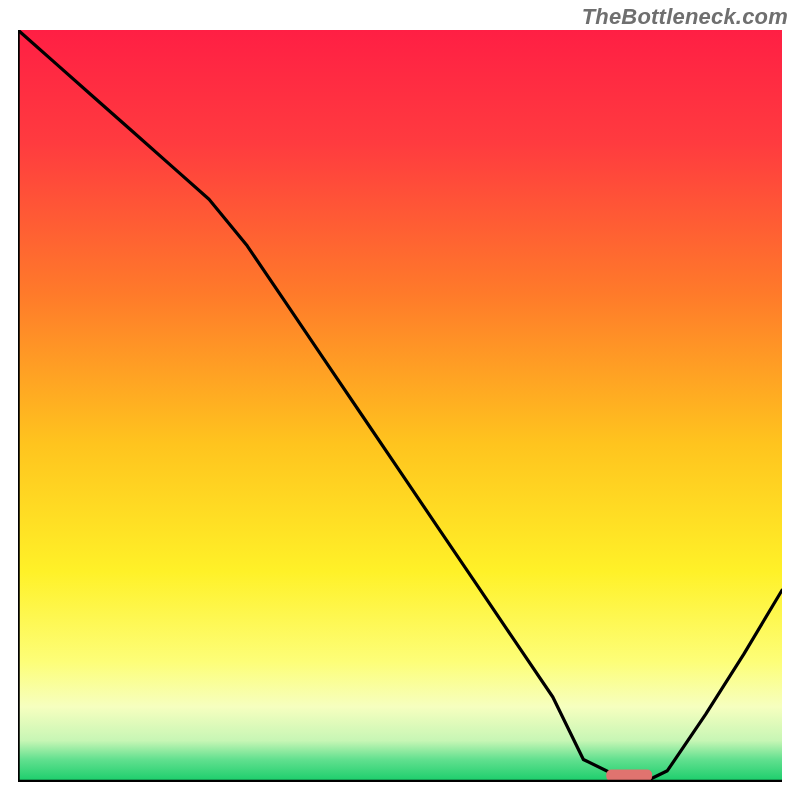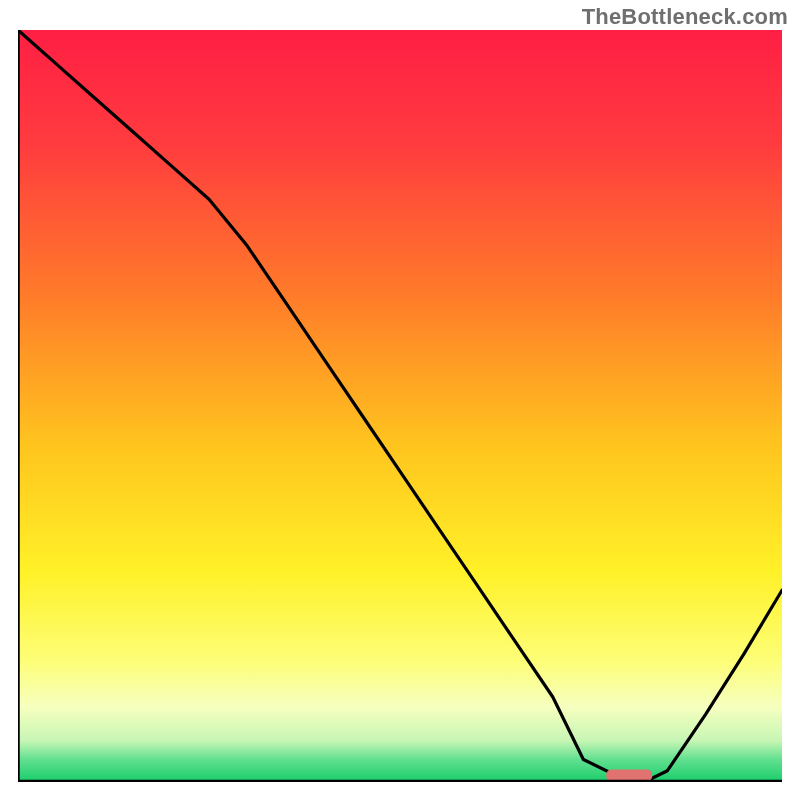--- a/index.html
+++ b/index.html
@@ -8,20 +8,21 @@
     width: 800px;
     height: 800px;
     background: #ffffff;
     font-family: Arial, Helvetica, sans-serif;
     overflow: hidden;
   }
   .container {
     position: relative;
     width: 800px;
     height: 704px;
+    font-style: italic;
   }
   .watermark {
     position: absolute;
     top: 4px;
     right: 12px;
     font-size: 22px;
     font-weight: 600;
     color: #6f6f6f;
     letter-spacing: 0.2px;
   }

